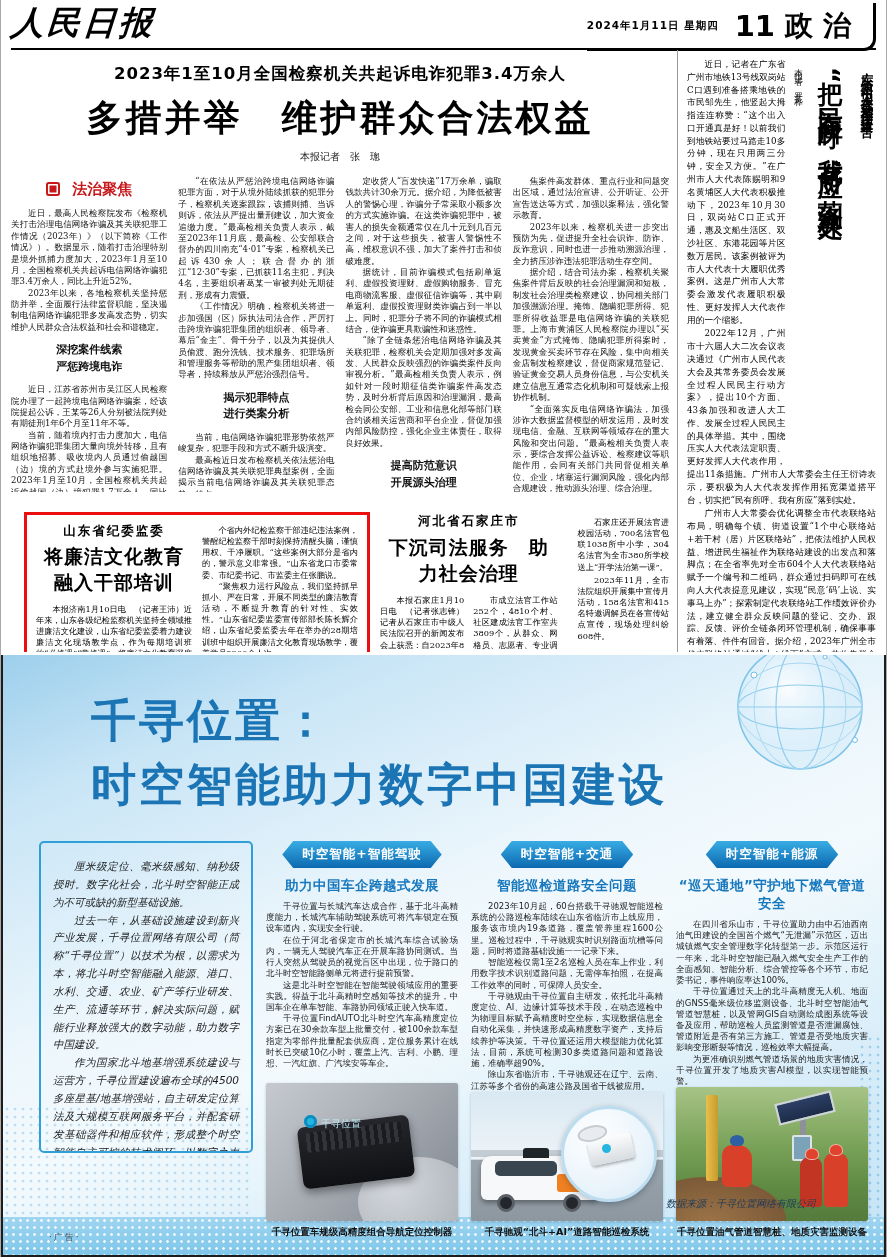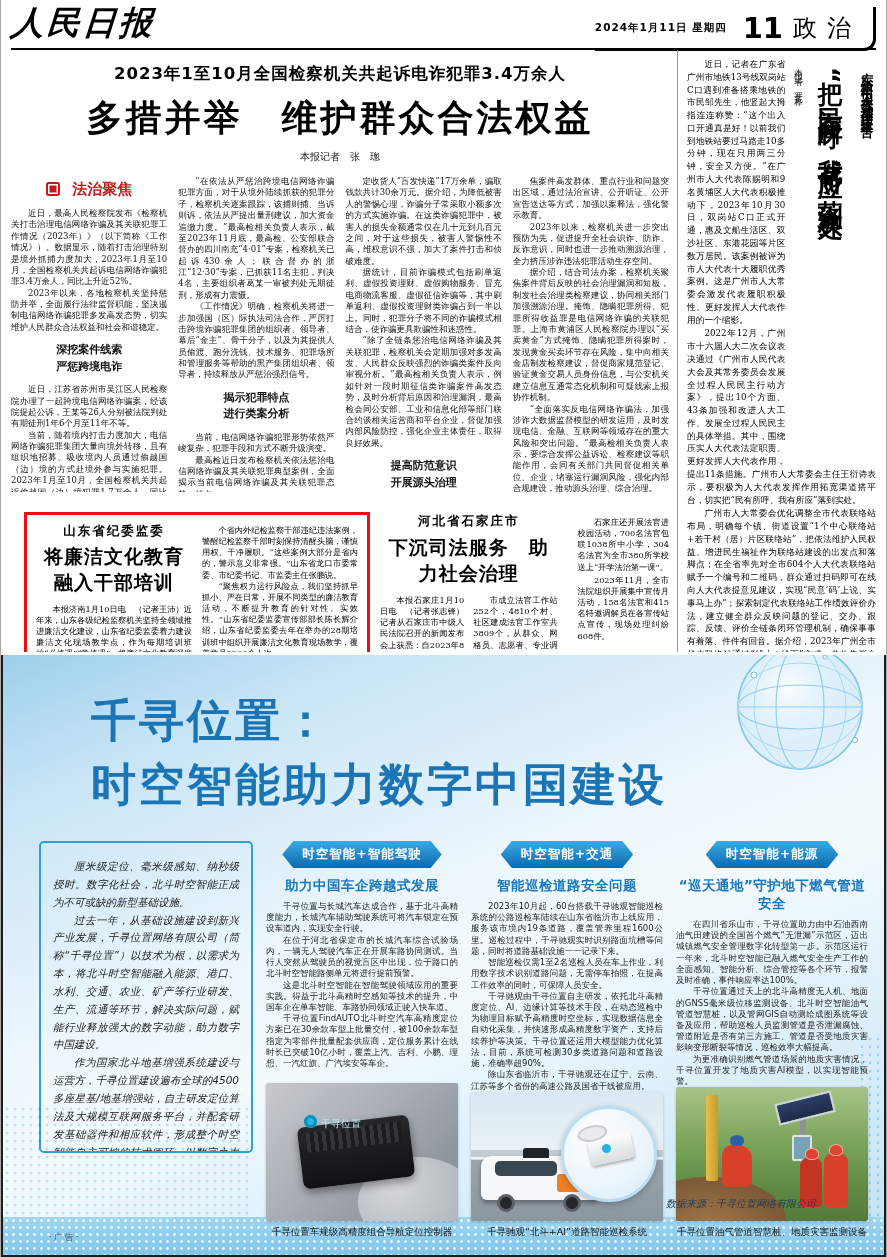--- a/index.html
+++ b/index.html
@@ -10,21 +10,21 @@
   
   .masthead { height:50px; margin:0 10px; border-bottom:2px solid #000;
               display:flex; justify-content:space-between; align-items:flex-end; }
   .mh-logo { font-family:"DejaVu Serif", serif; font-style:italic; font-weight:bold;
              font-size:33px; letter-spacing:3px; padding-bottom:2px; transform:skewX(-4deg); }
   .mh-box { display:flex; align-items:center; border-right:3px solid #000;
             border-bottom:3px solid #000; border-bottom-right-radius:12px;
             padding:4px 12px 3px 0; margin-bottom:-2.5px; }
   .mh-date { font-size:10.5px; font-weight:bold; margin-right:16px; letter-spacing:1px; }
   .mh-page { font-size:29px; font-weight:bold; margin-right:10px; }
-  .mh-section { font-size:24px; font-weight:normal; letter-spacing:10px; }
+  .mh-section { font-size:28px; font-weight:bold; letter-spacing:10px; }
 
   
   .content { display:flex; margin:0 10px; height:602px; overflow:hidden; }
   .left-region { width:666px; padding-right:8px; }
   .gz { flex:1; border-left:1px solid #999; padding:8px 0 0 9px; overflow:hidden; }
 
   .lead-head { text-align:center; padding:13px 0 4px; }
   .lead-kicker { font-size:16.5px; font-weight:bold; letter-spacing:1px; }
   .lead-title { font-size:36px; font-weight:bold; letter-spacing:3px; margin:9px 0 7px; }
   .lead-byline { font-size:10px; color:#222; margin-bottom:8px; }
@@ -84,21 +84,21 @@
   .intro-box p { text-indent:2em; text-align:justify;font-style:italic; }
   .ad-col { flex:1; display:flex; flex-direction:column; min-width:0; }
   .badge { align-self:center; background:linear-gradient(180deg,#38ace4,#0c69b0);
            color:#fff; font-weight:bold; font-size:12.5px; letter-spacing:1px;
            padding:5px 20px; clip-path:polygon(11px 0,calc(100% - 11px) 0,100% 50%,calc(100% - 11px) 100%,11px 100%,0 50%); }
   .ad-col-title { text-align:center; color:#1878bd; font-weight:800; font-size:13.5px;
                   margin:9px 0 6px; letter-spacing:.5px; }
   .ad-col p { font-size:8.5px; line-height:1.32; text-align:justify; color:#222; }
   .photo { margin-top:auto; height:138px; border-radius:2px; position:relative; overflow:hidden;
            box-shadow:0 1px 3px rgba(0,40,80,.25); }
-  .caption { text-align:center; font-size:9.5px; font-weight:normal; color:#111; margin-top:5px; }
+  .caption { text-align:center; font-size:9.5px; font-weight:bold; color:#111; margin-top:5px; }
 
   
   .photo-0 { background:linear-gradient(135deg,#c6cacf,#a8adb4 45%,#8e949c 80%,#7e858d); }
   .photo-0 .device { position:absolute; left:34px; top:38px; width:112px; height:62px;
         background:linear-gradient(180deg,#26272c,#101114); border-radius:7px; transform:rotate(-7deg);
         box-shadow:0 4px 8px rgba(0,0,0,.4); }
   .photo-0 .device:before { content:""; position:absolute; left:8px; top:6px; right:8px; height:20px;
         background:repeating-linear-gradient(90deg,#32343a 0 4px,#1a1b1f 4px 8px); border-radius:3px; }
   .photo-0 .logo-dot { position:absolute; left:38px; top:32px; width:13px; height:13px;
         border-radius:50%; background:#24b6e0; box-shadow:inset 0 0 0 3px #0d8cbf; }
@@ -339,21 +339,21 @@
           <div class="inset"></div>
           <div class="cam"></div>
           <div class="camdot"></div>
         </div>
         <div class="caption">千寻驰观“北斗+AI”道路智能巡检系统</div>
       </div>
 
       <div class="ad-col">
         <div class="badge">时空智能+能源</div>
         <div class="ad-col-title">“巡天通地”守护地下燃气管道安全</div>
-        <p>在四川省乐山市，千寻位置助力由中石油西南油气田建设的全国首个燃气“无泄漏”示范区，迈出城镇燃气安全管理数字化转型第一步。示范区运行一年来，北斗时空智能已融入燃气安全生产工作的全面感知、智能分析、综合管控等各个环节，报警及时准确，事件响应率达100%。</p>
+        <p>在四川省乐山市，千寻位置助力由中石油西南油气田建设的全国首个燃气“无泄漏”示范区，迈出城镇燃气安全管理数字化转型第一步。示范区运行一年来，北斗时空智能已融入燃气安全生产工作的全面感知、智能分析、综合管控等各个环节，市纪委书记，事件响应率达100%。</p>
         <p>千寻位置通过天上的北斗高精度无人机、地面的GNSS毫米级位移监测设备、北斗时空智能油气管道智慧桩，以及管网GIS自动测绘成图系统等设备及应用，帮助巡检人员监测管道是否泄漏腐蚀、管道附近是否有第三方施工、管道是否受地质灾害影响变形断裂等情况，巡检效率大幅提高。</p>
         <p>为更准确识别燃气管道场景的地质灾害情况，千寻位置开发了地质灾害AI模型，以实现智能预警。</p>
         <div class="photo photo-2">
           <div class="soil"></div>
           <div class="pole-y"></div>
           <div class="worker-a"></div>
           <div class="station-pole"></div>
           <div class="panel"></div>
           <div class="boxdev"></div>
           <div class="worker-b"></div>

